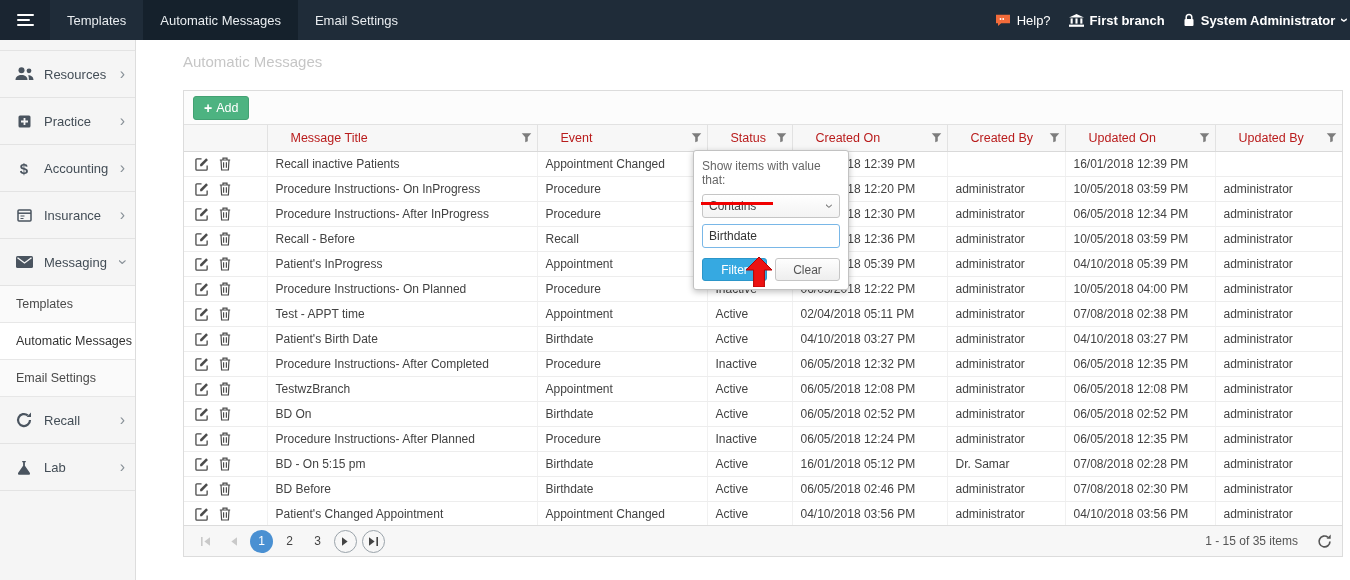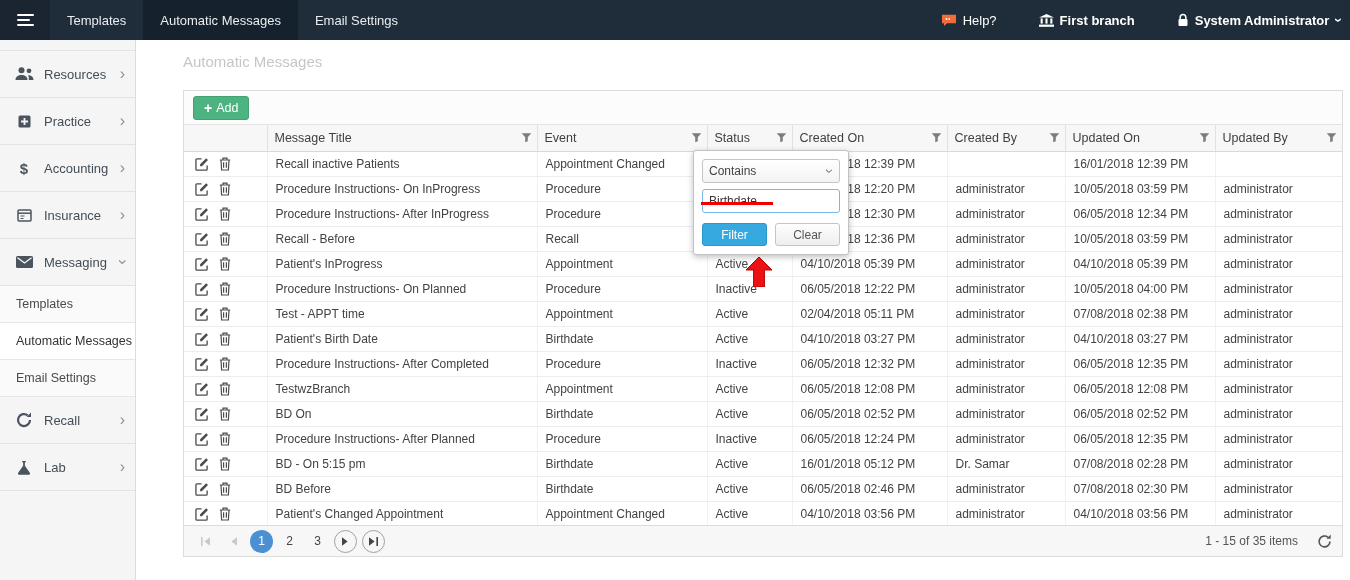--- a/index.html
+++ b/index.html
@@ -9,21 +9,21 @@
   
   .navbar { position:absolute; top:0; left:0; right:0; height:40px; background:#1f2c39; color:#fff; display:flex; justify-content:space-between; z-index:40; }
   .nav-left { display:flex; align-items:stretch; }
   .hamburger { width:50px; background:#1a2531; display:flex; flex-direction:column; justify-content:center; align-items:center; gap:3px; cursor:pointer; }
   .hamburger i { display:block; width:17px; height:2px; background:#fff; border-radius:1px; }
   .hamburger i:nth-child(2){ width:13px; align-self:flex-start; margin-left:17px; }
   .brand { display:flex; align-items:center; gap:7px; padding:0 18px 0 22px; font-size:14px; font-weight:bold; letter-spacing:1.4px; }
   .nav-tabs { display:flex; }
   .tab { padding:0 17px; display:flex; align-items:center; font-size:13px; color:#e9edf0; cursor:pointer; }
   .tab.active { background:#15212c; }
-  .nav-right { display:flex; align-items:center; gap:42px; padding-right:8px; font-size:13px; }
+  .nav-right { display:flex; align-items:center; gap:18px; padding-right:2px; font-size:13px; }
   .nav-item { display:flex; align-items:center; gap:6px; cursor:pointer; white-space:nowrap; }
   .nav-branch, .nav-user { font-weight:bold; }
   .chev-rot { display:inline-block; transform:rotate(90deg); font-size:14px; color:#ffffff; margin-left:2px; }
 
   
   .sidebar { position:absolute; top:40px; left:0; width:136px; bottom:0; background:#f5f5f5; border-right:1px solid #ddd; padding-top:10px; box-sizing:border-box; }
   .side-item { height:46px; display:flex; align-items:center; gap:9px; padding:0 10px 0 13px; border-bottom:1px solid #e3e3e3; font-size:13px; color:#434d56; cursor:pointer; }
   .side-item:first-child { border-top:1px solid #e3e3e3; }
   .s-icon { width:22px; display:flex; justify-content:center; align-items:center; color:#4a545f; }
   .s-chev { margin-left:auto; color:#8a9299; font-size:16px; }
@@ -35,21 +35,21 @@
   .main { position:absolute; left:167px; top:40px; right:0; bottom:0; background:#fff; }
   .page-title { position:absolute; left:16px; top:13px; font-size:15px; color:#c6c6c6; }
 
   .grid { position:absolute; left:16px; right:7px; top:50px; bottom:23px; border:1px solid #dcdcdc; background:#fff; display:flex; flex-direction:column; }
   .toolbar { height:34px; min-height:34px; border-bottom:1px solid #e2e2e2; background:#fcfcfc; display:flex; align-items:center; padding-left:9px; box-sizing:border-box; }
   .add-btn { background:#4db381; border:1px solid #43a173; color:#fff; height:24px; padding:0 10px; border-radius:3px; font-size:12.5px; display:flex; align-items:center; gap:4px; cursor:pointer; font-family:inherit; }
   .add-btn .plus { font-size:14px; font-weight:bold; line-height:1; }
 
   .table-area { flex:1; overflow:hidden; }
   table { width:100%; border-collapse:collapse; table-layout:fixed; }
-  thead th { background:#f7f7f7; height:26px; border-bottom:1px solid #d9d9d9; border-right:1px solid #e2e2e2; font-weight:normal; font-size:12.5px; color:#404040; text-align:left; padding:0 7px; position:relative; box-sizing:border-box; white-space:nowrap; }
+  thead th { background:#f7f7f7; height:26px; border-bottom:1px solid #d9d9d9; border-right:1px solid #e2e2e2; font-weight:normal; font-size:12.5px; color:#b91c1c; text-align:left; padding:0 23px; position:relative; box-sizing:border-box; white-space:nowrap; }
   thead th:last-child { border-right:none; }
   th .funnel { position:absolute; right:5px; top:7px; cursor:pointer; line-height:0; }
   tbody td { height:25px; padding:0 8px; font-size:12px; color:#424242; border-bottom:1px solid #ededed; border-right:1px solid #f1f1f1; white-space:nowrap; overflow:hidden; box-sizing:border-box; }
   tbody td:last-child { border-right:none; }
   .td-actions { padding-left:11px; }
   .row-ic { display:inline-block; margin-right:10px; color:#4c4c4c; cursor:pointer; vertical-align:middle; line-height:0; }
 
   
   .pager { height:31px; min-height:31px; background:#f7f7f7; border-top:1px solid #dcdcdc; display:flex; align-items:center; padding:0 10px; gap:5px; font-size:12px; color:#555; box-sizing:border-box; }
   .pg-btn { width:23px; height:23px; border-radius:50%; display:flex; align-items:center; justify-content:center; color:#444; cursor:pointer; border:1px solid transparent; box-sizing:border-box; line-height:0; }
@@ -523,20 +523,21 @@
       <span class="pg-refresh">
         <svg width="15" height="15" viewBox="0 0 16 16" fill="none">
             <path d="M13.8 8a5.8 5.8 0 1 1-2.1-4.5" stroke="#555" stroke-width="1.8"></path>
             <path d="M14.6 .6v4.4h-4.4z" fill="#555"></path>
           </svg>
       </span>
     </div>
   </div>
 
   <div class="filter-popup">
+    <div class="fp-prompt">Show items with value that:</div>
     <div class="fp-dd">
       <span>Contains</span>
       <span class="chev-rot">›</span>
     </div>
     <input class="fp-input" value="Birthdate" style="">
     <div class="fp-actions">
       <button class="fp-filter">Filter</button>
       <button class="fp-clear">Clear</button>
     </div>
     <div class="annot-underline"></div>

